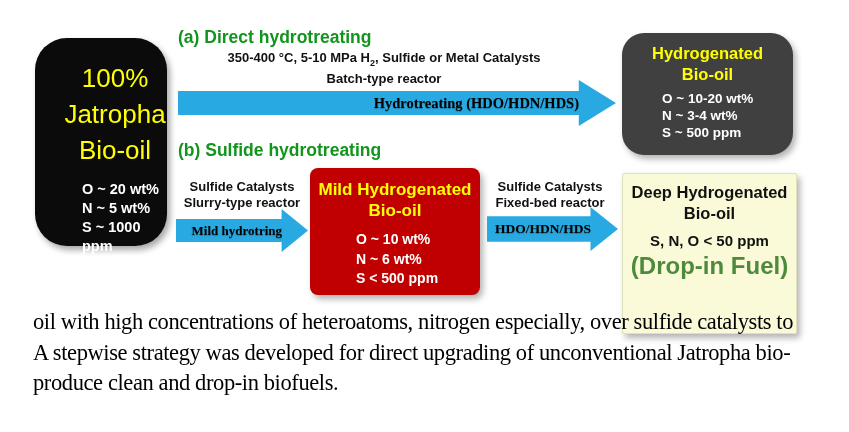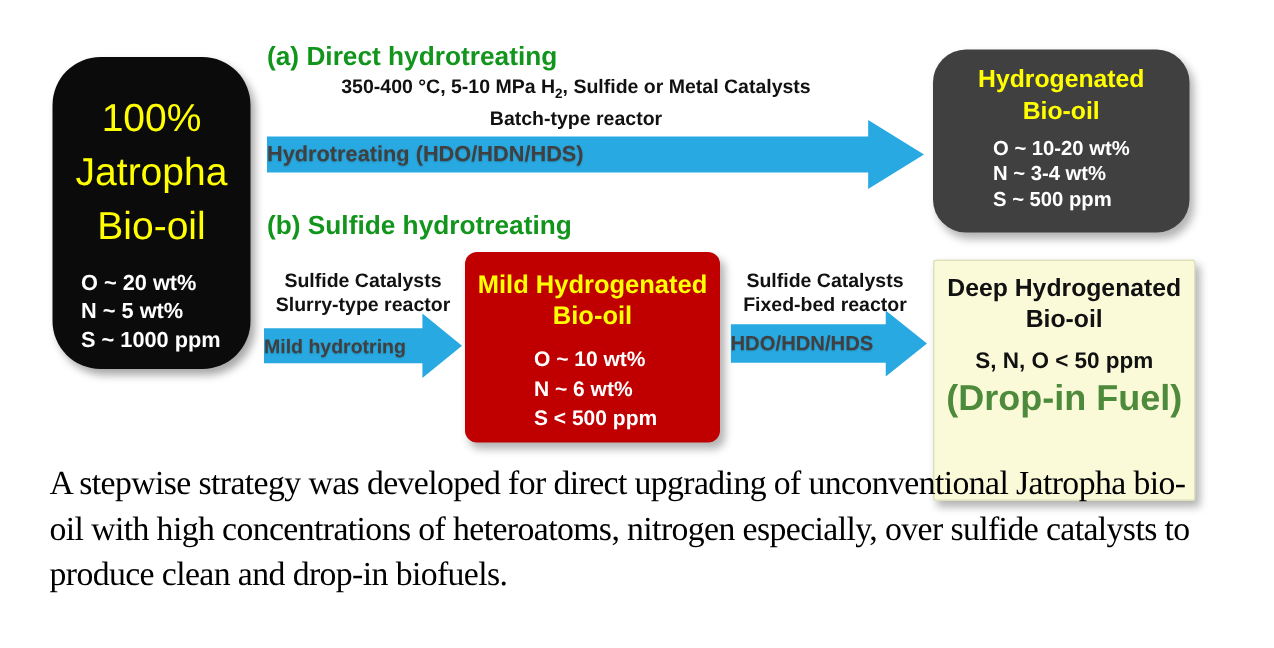--- a/index.html
+++ b/index.html
@@ -7,21 +7,21 @@
     position:relative; width:849px; height:432px; background:#ffffff;
     font-family:"Liberation Sans", sans-serif; overflow:hidden;
   }
 
   
   .node { position:absolute; text-align:center; box-sizing:border-box; }
   .node-source {
     left:35px; top:38px; width:132px; height:208px;
     background:#0b0b0b; border-radius:32px;
     box-shadow:3px 4px 6px rgba(0,0,0,.35);
-    color:#ffff00; padding-top:22px;
+    color:#ffff00; padding-top:22px;padding-left:28px;
   }
   .node-source .title-line { font-size:26px; line-height:36px; font-weight:400; }
   .node-source .stats { margin-top:12px; text-align:left; padding-left:19px;
     color:#ffffff; font-weight:700; font-size:14.5px; line-height:19px; }
 
   .node-gray {
     left:622px; top:33px; width:171px; height:122px;
     background:#404040; border-radius:22px;
     box-shadow:3px 4px 6px rgba(0,0,0,.3);
     padding-top:10px;
@@ -51,22 +51,22 @@
   .node-cream .highlight { margin-top:3px; font-weight:700; font-size:24px; color:#4e8a3c; }
 
   
   .path-heading { position:absolute; color:#12951c; font-weight:700; font-size:17.5px; }
   .cond { position:absolute; text-align:center; font-weight:700; font-size:13px;
     line-height:15.5px; color:#111111; }
   .cond sub { font-size:9px; }
 
   
   .arrow { position:absolute; background:#29a9e1; }
-  .arrow span { display:block; text-align:left; color:#404040; font-weight:700;
-    text-shadow:0 1px 1px rgba(0,0,0,.25); }
+  .arrow span { display:block; text-align:right; color:#000000; font-weight:700;
+    text-shadow:0 1px 1px rgba(0,0,0,.25);font-family:Liberation Serif, serif; }
   .arrow-a {
     left:178px; top:80px; width:438px; height:46px;
     clip-path:polygon(0 24%, 91.5% 24%, 91.5% 0, 100% 50%, 91.5% 100%, 91.5% 76%, 0 76%);
   }
   .arrow-a span { line-height:46px; padding-right:37px; font-size:14.5px; }
   .arrow-s1 {
     left:176px; top:209px; width:132px; height:43px;
     clip-path:polygon(0 23%, 80% 23%, 80% 0, 100% 50%, 80% 100%, 80% 77%, 0 77%);
   }
   .arrow-s1 span { line-height:43px; padding-right:26px; font-size:13px; }
@@ -150,18 +150,18 @@
   </div>
 
   <div class="node node-cream">
     <div class="title-line">Deep Hydrogenated</div>
     <div class="title-line">Bio-oil</div>
     <div class="purity">S, N, O &lt; 50 ppm</div>
     <div class="highlight">(Drop-in Fuel)</div>
   </div>
 
   <div class="caption">
+    <div>oil with high concentrations of heteroatoms, nitrogen especially, over sulfide catalysts to</div>
     <div>A stepwise strategy was developed for direct upgrading of unconventional Jatropha bio-</div>
-    <div>oil with high concentrations of heteroatoms, nitrogen especially, over sulfide catalysts to</div>
     <div>produce clean and drop-in biofuels.</div>
   </div>
 
 </div>
 
 </body></html>

